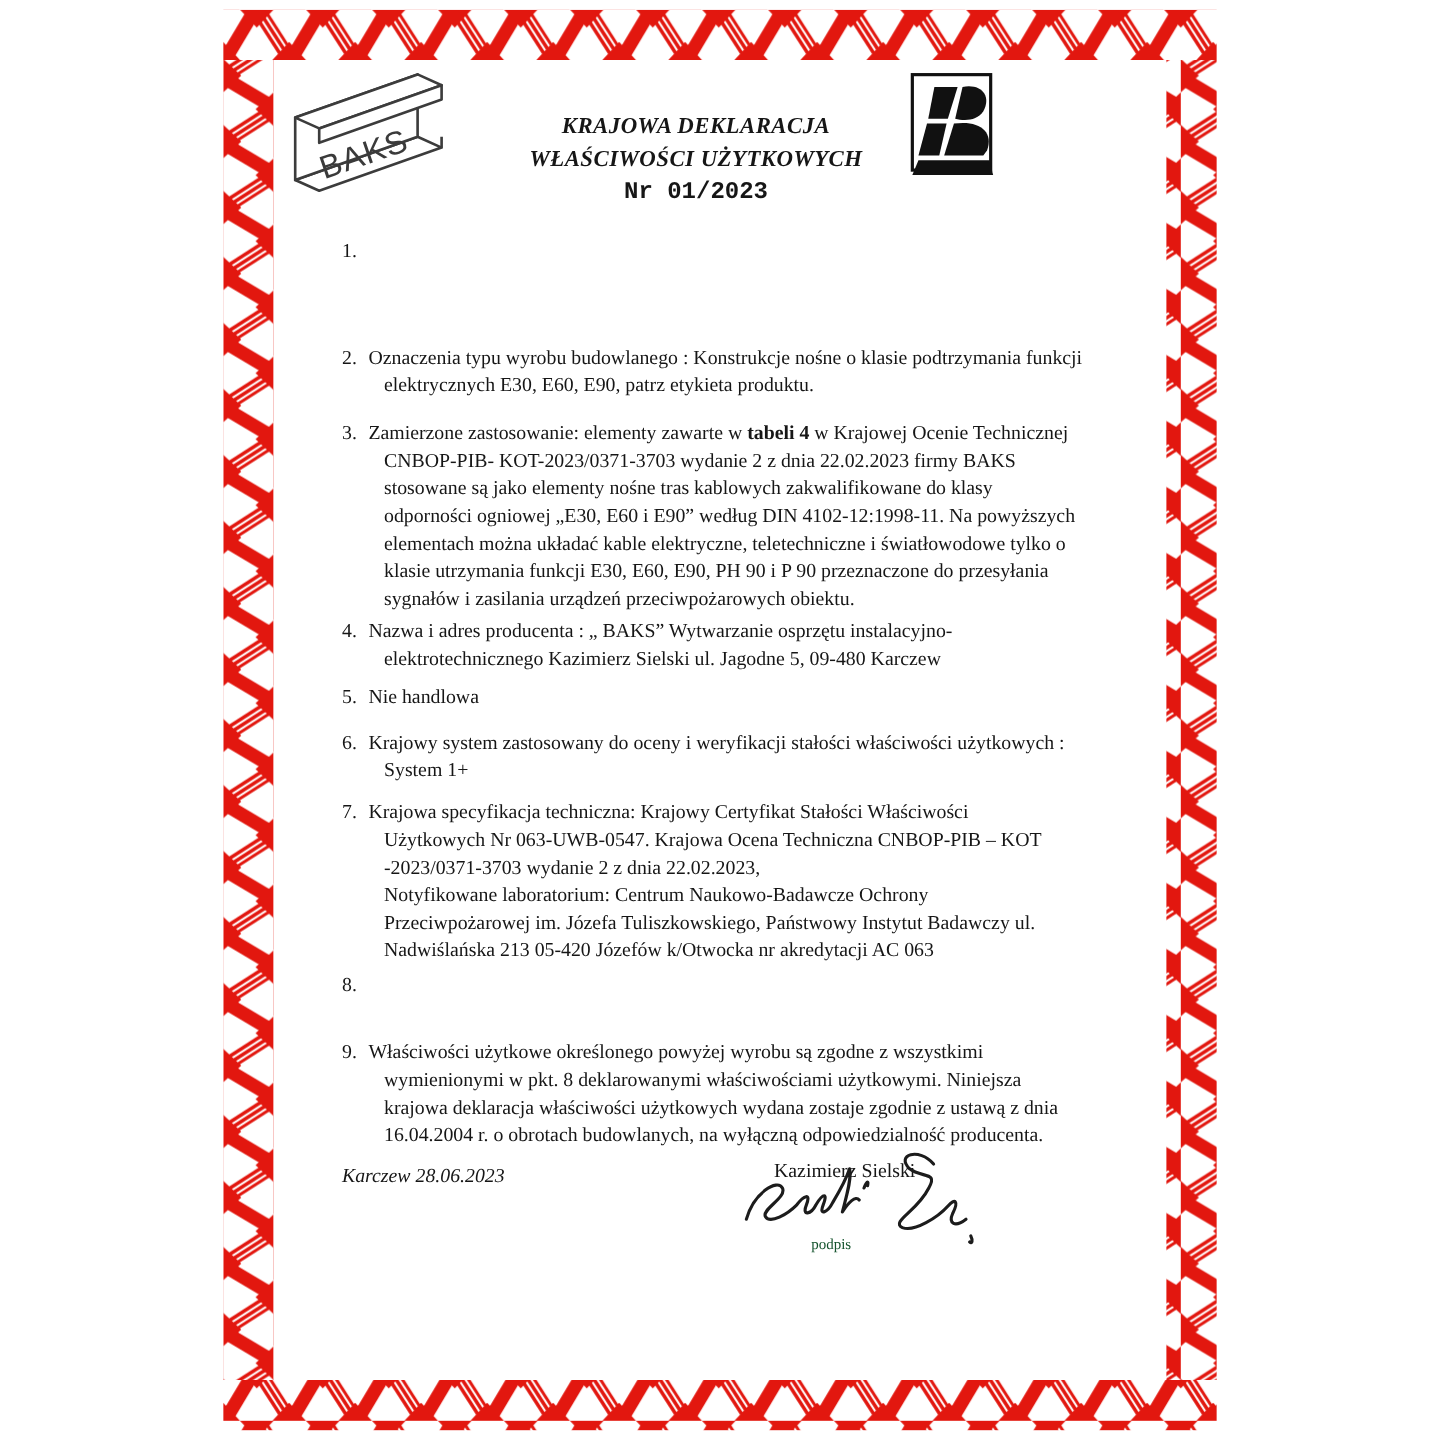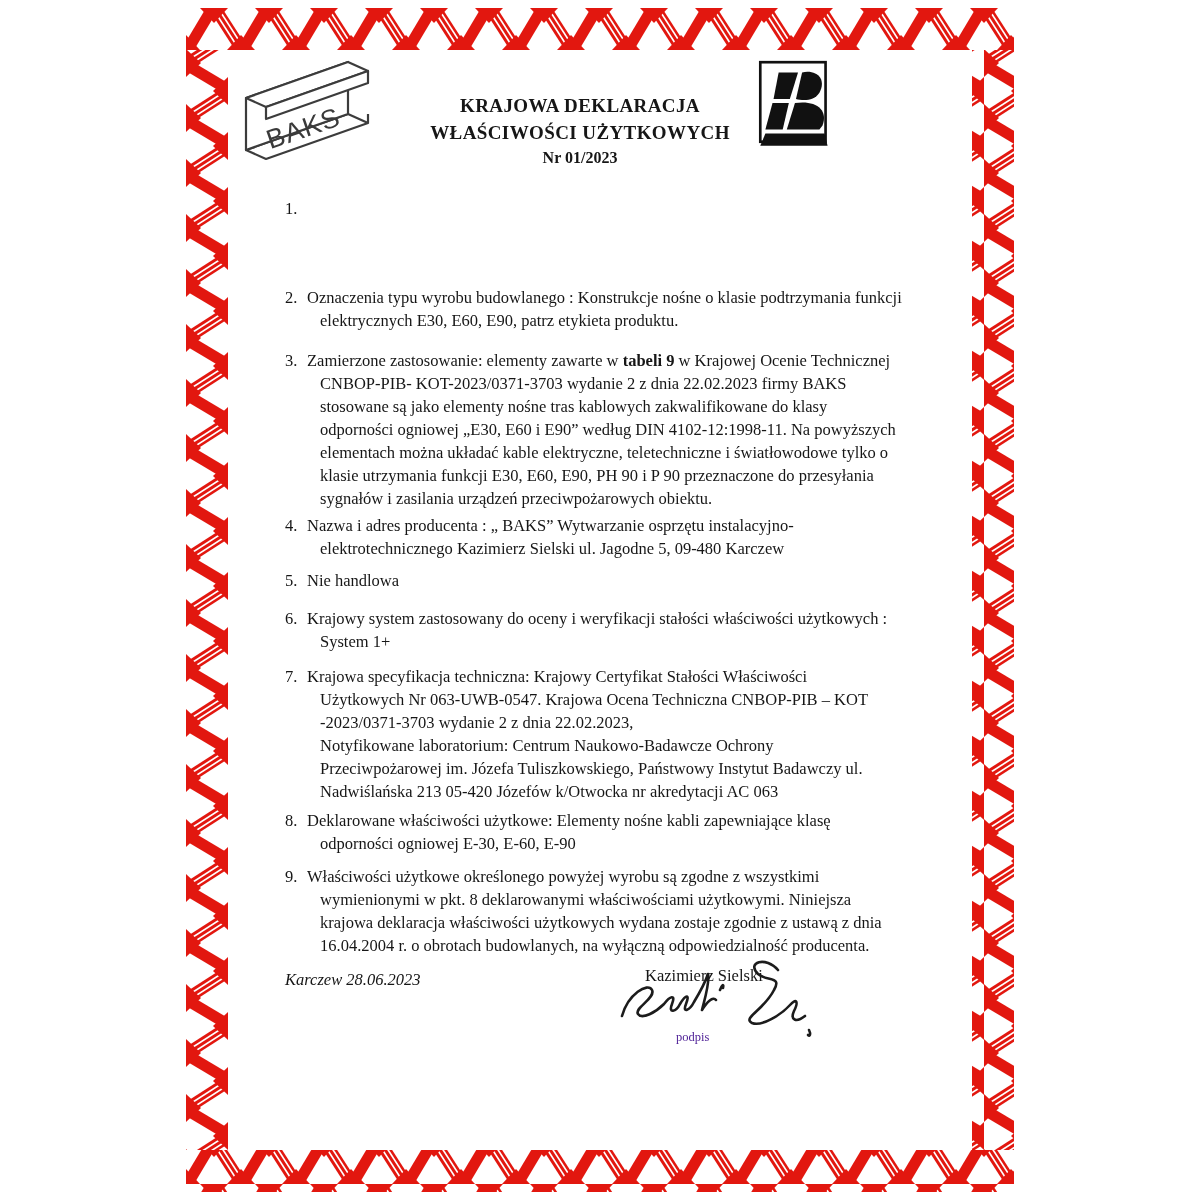--- a/index.html
+++ b/index.html
@@ -2,36 +2,36 @@
 <html><head>
 <meta charset="utf-8">
 <style>
   html,body{margin:0;padding:0;background:#fff;}
   .page{position:relative;width:1200px;height:1200px;background:#ffffff;overflow:hidden;
         font-family:"Liberation Serif",serif;color:#161616;}
   .border-svg{position:absolute;left:186px;top:8px;}
   
   .baks-logo{position:absolute;left:236px;top:54px;}
   .title-block{position:absolute;left:430px;top:92px;width:300px;text-align:center;}
-  .title-line{font-weight:bold;font-size:19px;line-height:27px;letter-spacing:.4px;}
-  .title-nr{font-weight:bold;font-size:16px;margin-top:3px;}
+  .title-line{font-weight:bold;font-size:19px;line-height:27px;letter-spacing:.4px;font-style:italic;}
+  .title-nr{font-weight:bold;font-size:20px;margin-top:3px;font-family:Liberation Mono, monospace;}
   .b-logo{position:absolute;left:752px;top:52px;}
   
   .item{position:absolute;left:285px;display:flex;width:660px;
         font-size:16.5px;line-height:23px;}
   .item .num{flex:0 0 22px;width:22px;}
   .item .txt{white-space:pre-line;padding-left:13px;text-indent:-13px;}
   .b{font-weight:bold;}
   .i1{top:197px}.i2{top:286px}.i3{top:349px}.i4{top:514px}.i5{top:569px}
   .i6{top:607px}.i7{top:665px}.i8{top:809px}.i9{top:865px}
   
   .place-date{position:absolute;left:285px;top:970px;font-size:16.5px;font-style:italic;}
   .signer-name{position:absolute;left:645px;top:966px;font-size:16.5px;}
   .signature-svg{position:absolute;left:612px;top:952px;}
-  .podpis{position:absolute;left:676px;top:1030px;font-size:12.5px;color:#4c1d95;}
+  .podpis{position:absolute;left:676px;top:1030px;font-size:12.5px;color:#14532d;}
 </style>
 </head>
 <body>
 
 <div class="page">
 
   <svg class="border-svg" width="828" height="1184" viewBox="0 0 828 1184" aria-hidden="true">
     <defs>
       <g id="motif">
         <rect width="55" height="42" fill="#ffffff"></rect>
@@ -94,21 +94,21 @@
     <div class="item i1">
       <span class="num">1.</span>
     </div>
     <div class="item i2">
       <span class="num">2.</span>
       <div class="txt">Oznaczenia typu wyrobu budowlanego : Konstrukcje nośne o klasie podtrzymania funkcji
 elektrycznych E30, E60, E90,  patrz etykieta produktu.</div>
     </div>
     <div class="item i3">
       <span class="num">3.</span>
-      <div class="txt"><span>Zamierzone zastosowanie: elementy zawarte w </span><span class="b">tabeli 9</span><span> w Krajowej Ocenie Technicznej
+      <div class="txt"><span>Zamierzone zastosowanie: elementy zawarte w </span><span class="b">tabeli 4</span><span> w Krajowej Ocenie Technicznej
 CNBOP-PIB- KOT-2023/0371-3703 wydanie 2 z dnia 22.02.2023 firmy BAKS
 stosowane są jako elementy nośne tras kablowych zakwalifikowane do klasy
 odporności ogniowej „E30, E60 i E90” według DIN 4102-12:1998-11. Na powyższych
 elementach można układać kable elektryczne, teletechniczne i światłowodowe tylko o
 klasie utrzymania funkcji E30, E60, E90, PH 90 i P 90 przeznaczone do przesyłania
 sygnałów i zasilania urządzeń przeciwpożarowych obiektu.</span></div>
     </div>
     <div class="item i4">
       <span class="num">4.</span>
       <div class="txt">Nazwa i adres producenta : „ BAKS” Wytwarzanie osprzętu instalacyjno-
@@ -127,22 +127,20 @@
       <span class="num">7.</span>
       <div class="txt">Krajowa specyfikacja techniczna: Krajowy Certyfikat Stałości Właściwości
 Użytkowych Nr 063-UWB-0547.  Krajowa Ocena Techniczna CNBOP-PIB – KOT
 -2023/0371-3703 wydanie 2 z dnia 22.02.2023,
 Notyfikowane laboratorium: Centrum Naukowo-Badawcze Ochrony
 Przeciwpożarowej im. Józefa Tuliszkowskiego, Państwowy Instytut Badawczy ul.
 Nadwiślańska 213 05-420 Józefów k/Otwocka  nr akredytacji AC 063</div>
     </div>
     <div class="item i8">
       <span class="num">8.</span>
-      <div class="txt">Deklarowane właściwości użytkowe: Elementy nośne kabli zapewniające  klasę
-odporności  ogniowej E-30, E-60, E-90</div>
     </div>
     <div class="item i9">
       <span class="num">9.</span>
       <div class="txt">Właściwości użytkowe określonego powyżej wyrobu  są zgodne z wszystkimi
 wymienionymi w pkt. 8   deklarowanymi właściwościami użytkowymi. Niniejsza
 krajowa deklaracja właściwości użytkowych wydana zostaje zgodnie z ustawą z dnia
 16.04.2004 r. o obrotach budowlanych, na wyłączną odpowiedzialność producenta.</div>
     </div>
   </div>
 

